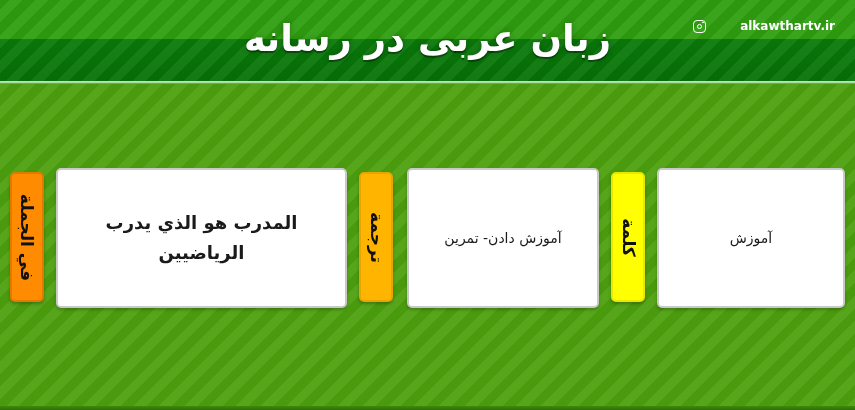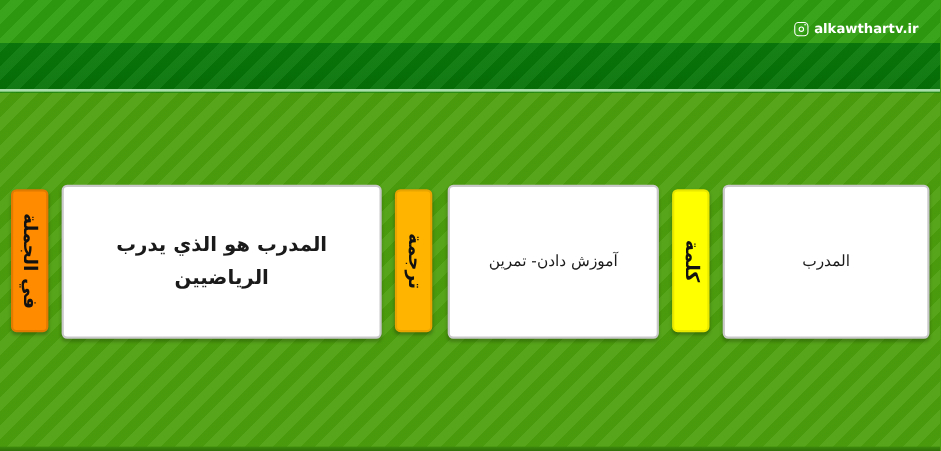--- a/index.html
+++ b/index.html
@@ -107,21 +107,21 @@
     font-weight: bold;
     color: #ffffff;
     line-height: 30px;
     white-space: nowrap;
     letter-spacing: -0.5px;
   }
   #logo-bottom {
     display: flex;
     flex-direction: row-reverse;
     align-items: center;
-    justify-content: flex-end;
+    justify-content: space-between;
     gap: 5px;
     height: 20px;
     margin-top: 4px;
     padding-right: 6px;
   }
   #instagram-icon {
     position: relative;
     width: 13px;
     height: 13px;
     flex: 0 0 auto;
@@ -243,39 +243,40 @@
     background: linear-gradient(to bottom, #3d8a0c 0%, #2f6f08 100%);
   }
 </style>
 </head>
 <body>
 
 <div id="stage">
 
   <div id="header">
 
+    <div id="title">زبان عربی در رسانه</div>
 
     <div id="logo">
       <div id="logo-bottom">
         <span id="instagram-icon"></span>
         <span id="logo-handle">alkawthartv.ir</span>
       </div>
     </div>
 
     <div id="header-underline"></div>
   </div>
 
   <div id="cards-row">
 
     <div class="pair" id="pair-word">
       <div class="tab" id="tab-word">
         <span class="tab-label">كلمة</span>
       </div>
       <div class="card" id="card-word">
-        <span class="card-text">المدرب</span>
+        <span class="card-text">آموزش</span>
       </div>
     </div>
 
     <div class="pair" id="pair-translation">
       <div class="tab" id="tab-translation">
         <span class="tab-label">ترجمة</span>
       </div>
       <div class="card" id="card-translation">
         <span class="card-text">آموزش دادن- تمرین</span>
       </div>

